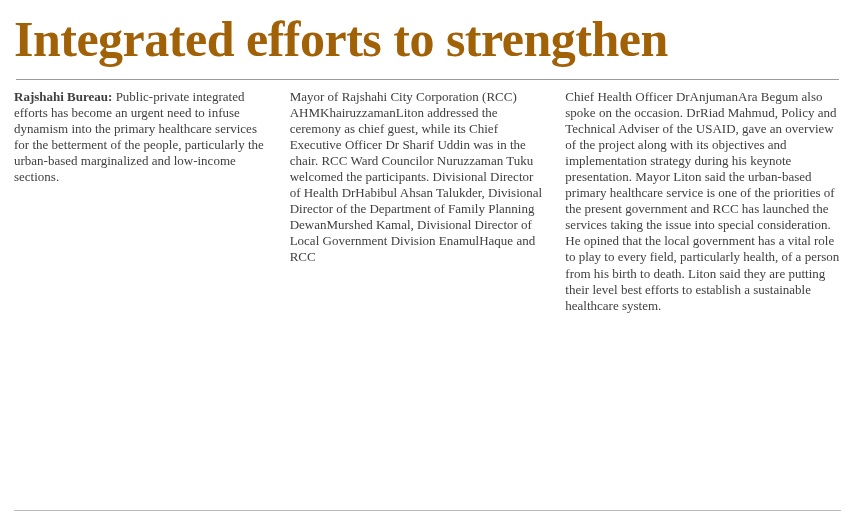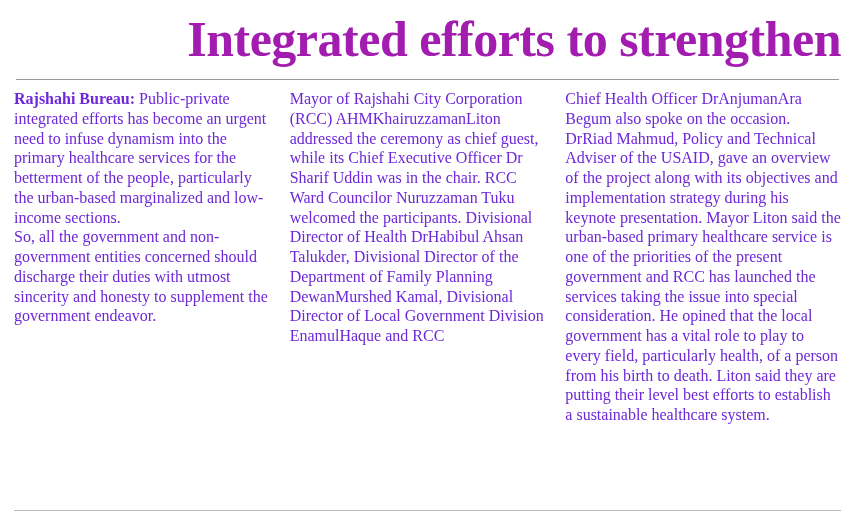--- a/index.html
+++ b/index.html
@@ -15,51 +15,51 @@
     overflow: hidden;
   }
   .page {
     position: relative;
     width: 855px;
     height: 515px;
     box-sizing: border-box;
     padding: 6px 14px 0 14px;
   }
   .headline {
-    text-align: right;
+    text-align: left;
     font-family: "Liberation Serif", serif;
     font-weight: 700;
     font-size: 50px;
     line-height: 1.02;
     letter-spacing: -0.5px;
     margin: 8px 0 0 0;
-    color: #a21caf;
+    color: #a16207;
   }
   .headline .line {
     display: block;
     white-space: nowrap;
   }
   .rule {
     height: 0;
     border-top: 1px solid #9a9a9a;
     margin: 14px 2px 9px 2px;
   }
   .columns {
     display: flex;
     gap: 0;
     align-items: flex-start;
   }
   .col {
     box-sizing: border-box;
     width: 33.3333%;
     padding-right: 18px;
-    font-size: 16px;
+    font-size: 13px;
     line-height: 1.235;
     text-align: left;
-    color: #6d28d9;
+    color: #404040;
     font-family: "Liberation Serif", serif;
   }
   .col:last-child {
     padding-right: 0;
   }
   .col p {
     margin: 0;
     text-indent: 0;
   }
   .byline {
@@ -82,21 +82,20 @@
   <h1 class="headline">
     <span class="line">Integrated efforts to strengthen</span>
   </h1>
 
   <div class="rule"></div>
 
   <div class="columns">
 
     <div class="col">
       <p><span class="byline">Rajshahi Bureau:</span> <span>Public-private integrated efforts has become an urgent need to infuse dynamism into the primary healthcare services for the betterment of the people, particularly the urban-based marginalized and low-income sections.</span></p>
-      <p>So, all the government and non-government entities concerned should discharge their duties with utmost sincerity and honesty to supplement the government endeavor.</p>
     </div>
 
     <div class="col">
       <p>Mayor of Rajshahi City Corporation (RCC) AHMKhairuzzamanLiton addressed the ceremony as chief guest, while its Chief Executive Officer Dr Sharif Uddin was in the chair. RCC Ward Councilor Nuruzzaman Tuku welcomed the participants. Divisional Director of Health DrHabibul Ahsan Talukder, Divisional Director of the Department of Family Planning DewanMurshed Kamal, Divisional Director of Local Government Division EnamulHaque and RCC</p>
     </div>
 
     <div class="col">
       <p>Chief Health Officer DrAnjumanAra Begum also spoke on the occasion. DrRiad Mahmud, Policy and Technical Adviser of the USAID, gave an overview of the project along with its objectives and implementation strategy during his keynote presentation. Mayor Liton said the urban-based primary healthcare service is one of the priorities of the present government and RCC has launched the services taking the issue into special consideration. He opined that the local government has a vital role to play to every field, particularly health, of a person from his birth to death. Liton said they are putting their level best efforts to establish a sustainable healthcare system.</p>
     </div>
 

